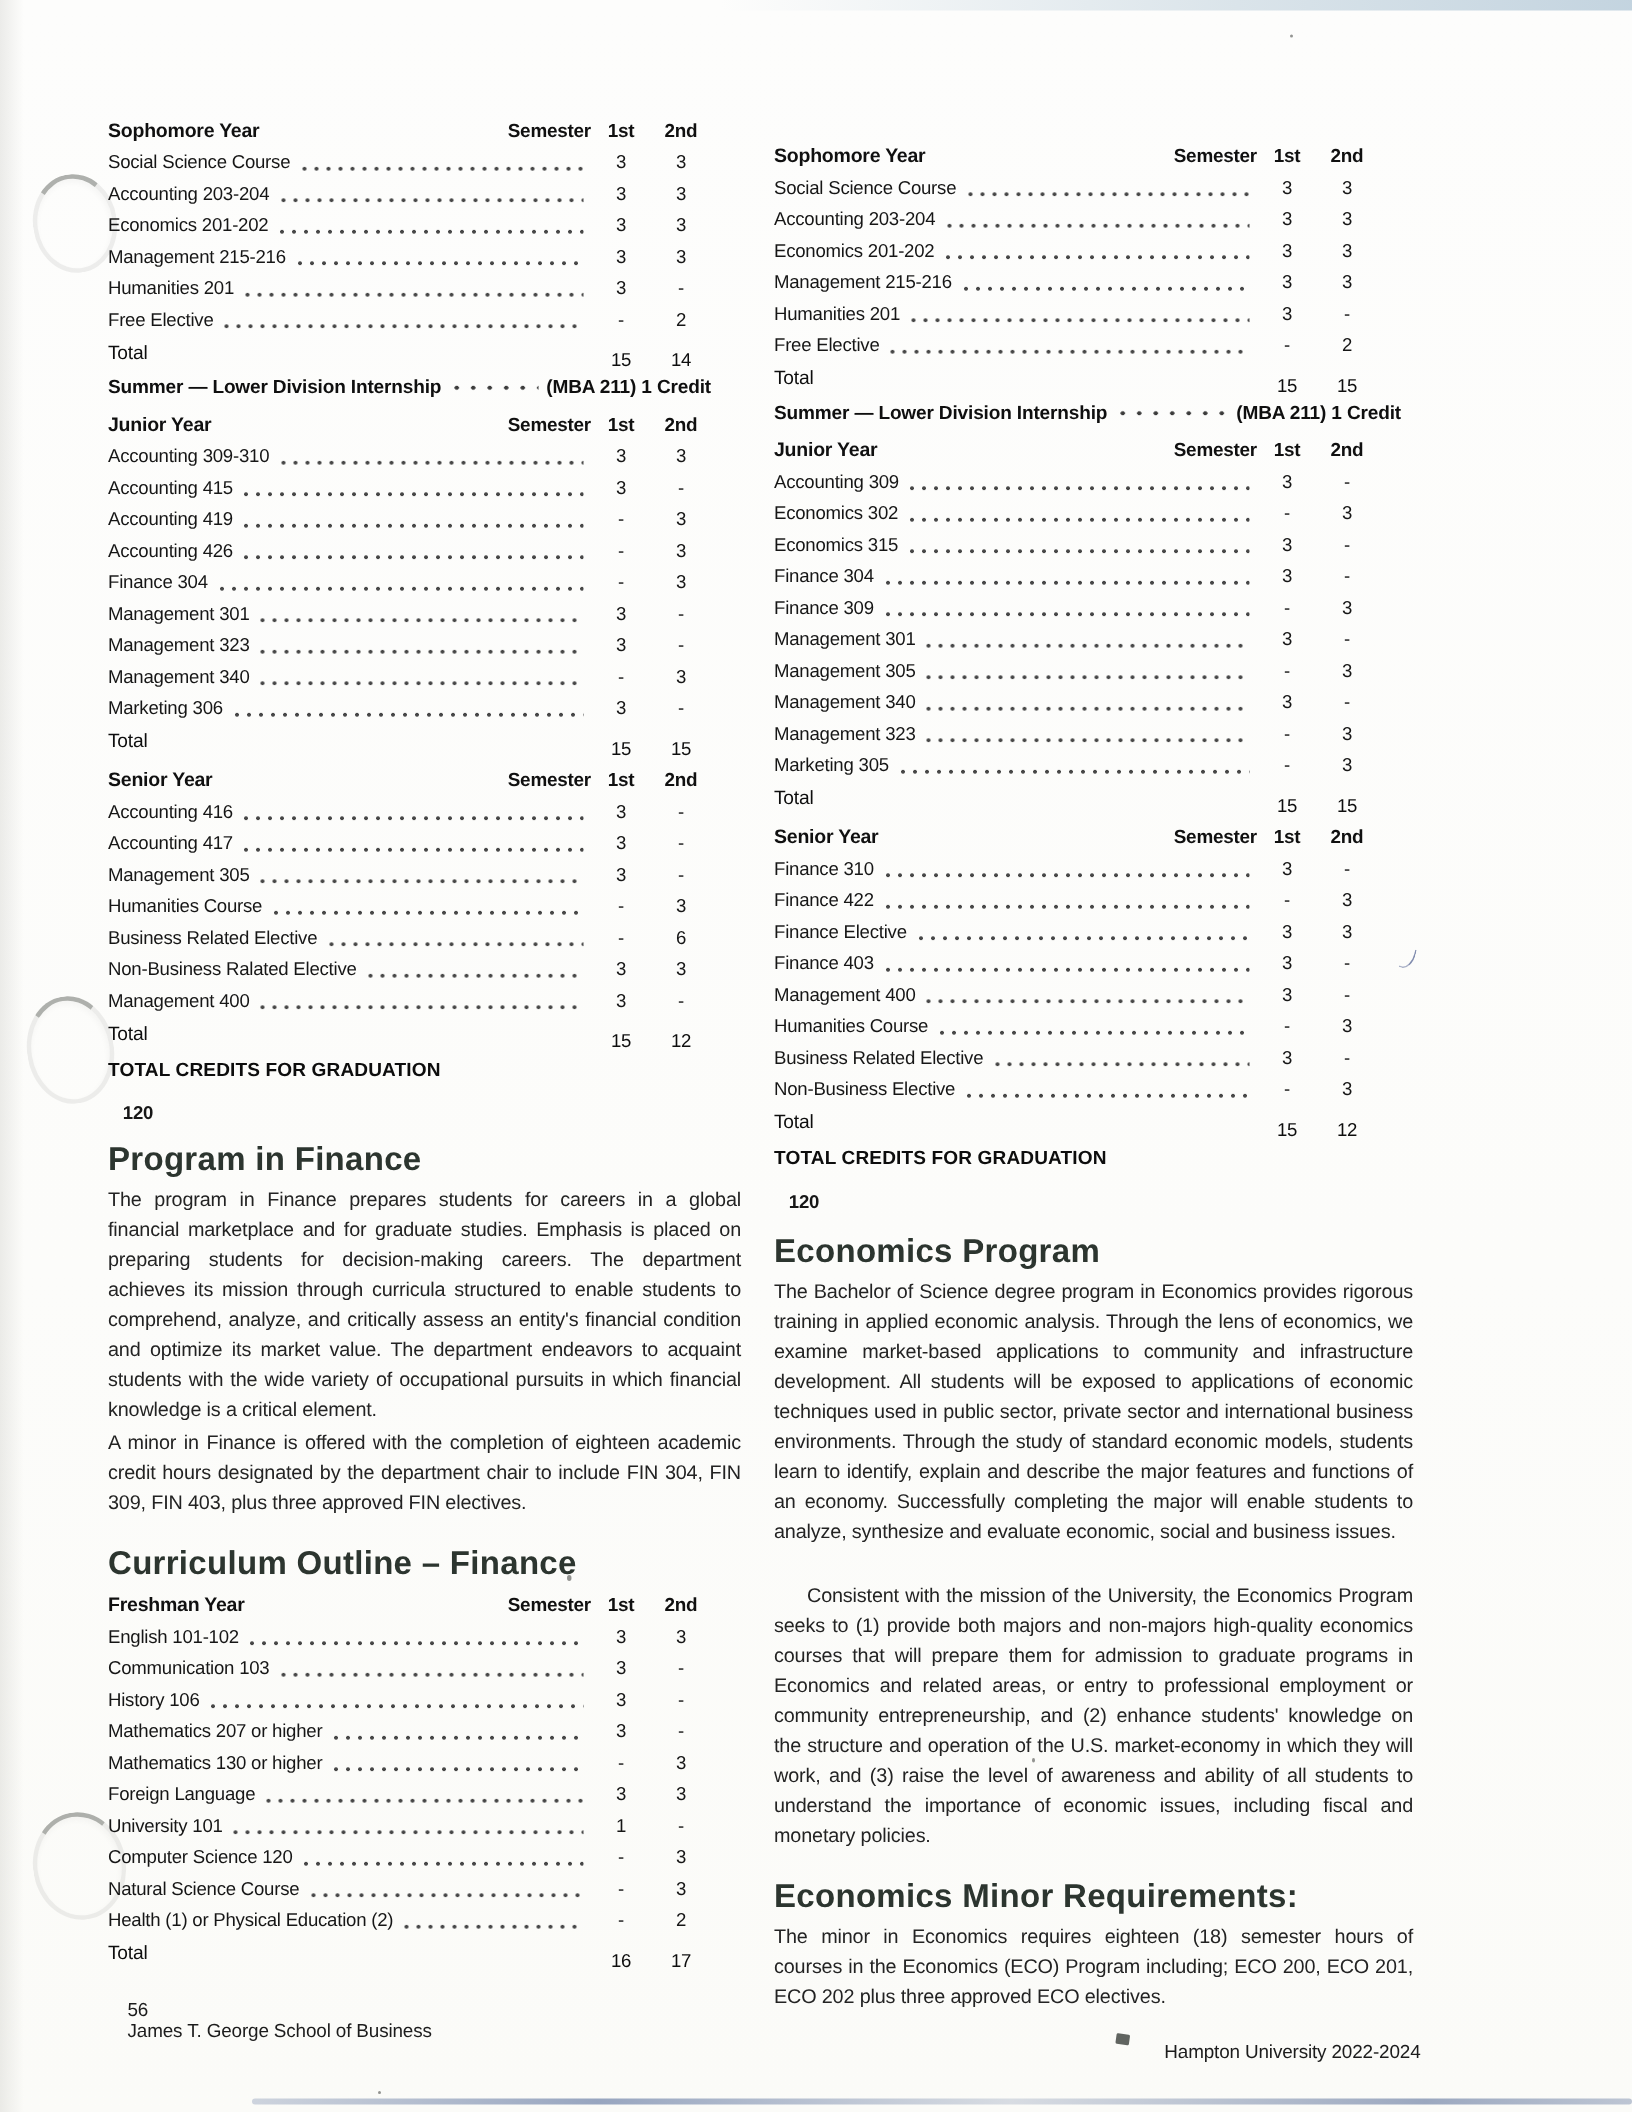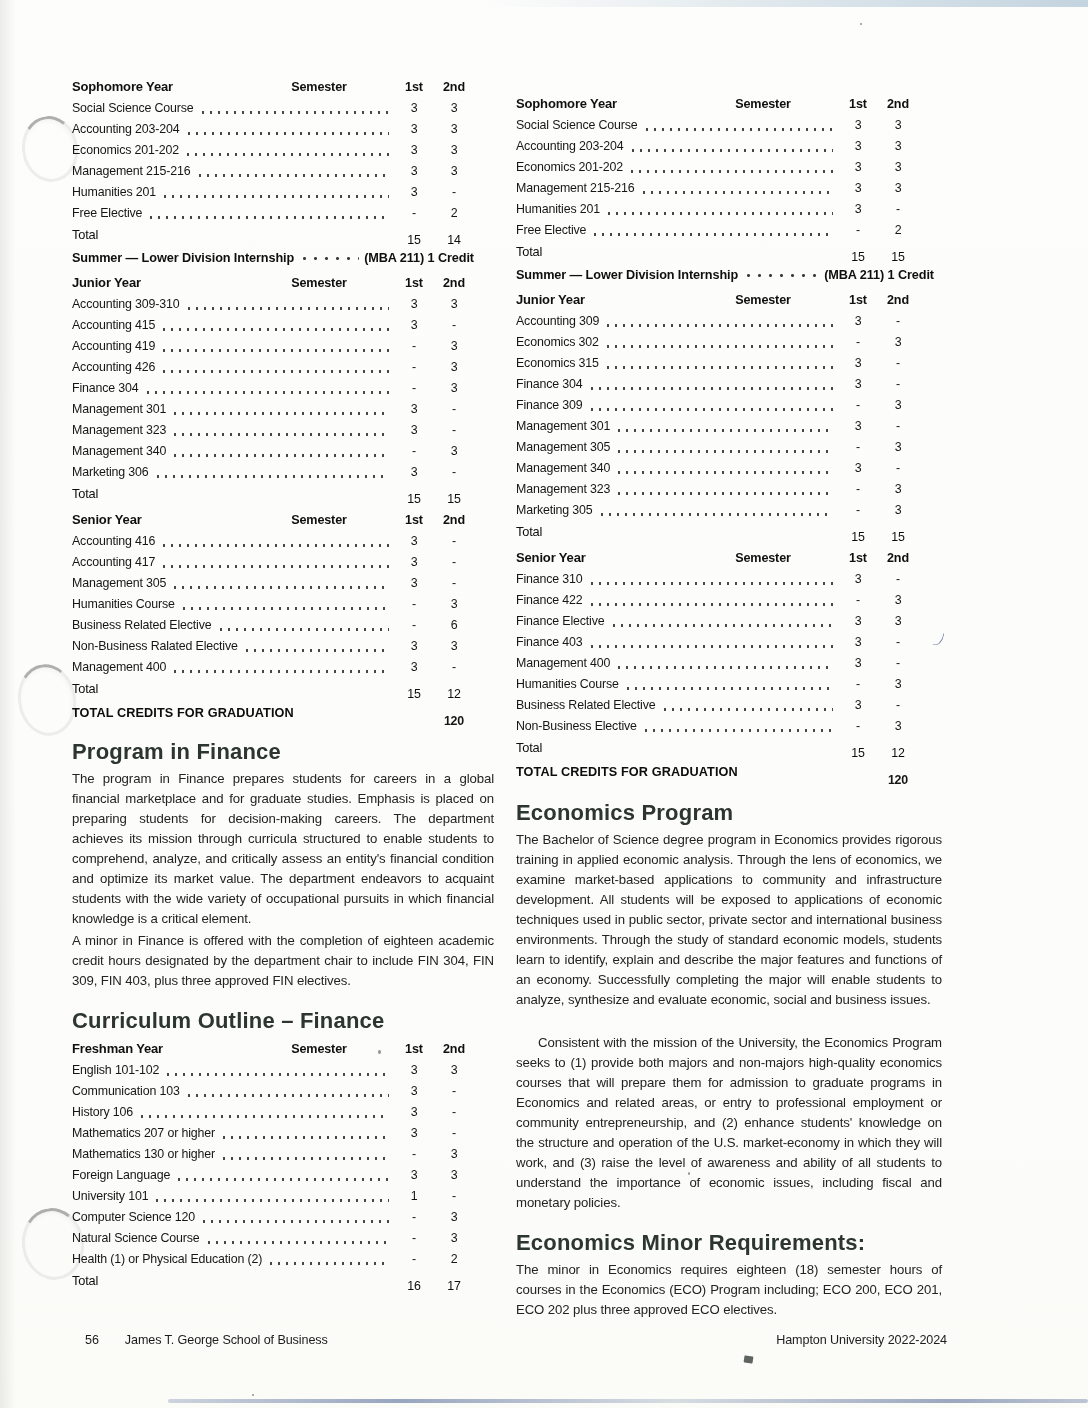--- a/index.html
+++ b/index.html
@@ -42,50 +42,50 @@
   .col-left{width:422px;}
   .col-right{width:426px;padding-top:17px;}
 
   
   .ctable{margin-bottom:4px;letter-spacing:-0.15px;}
   .col-left .ctable, .col-left .summer{padding-right:20px;}
   .col-right .ctable{padding-right:24px;}
   .col-right .summer{padding-right:8px;}
   .thead,.trow{display:flex;align-items:baseline;line-height:21px;}
   .tyear{flex:1;font-weight:bold;font-size:13px;color:#101010;}
-  .tsem{width:150px;text-align:center;font-weight:bold;font-size:12.6px;color:#101010;}
+  .tsem{width:150px;text-align:right;font-weight:bold;font-size:12.6px;color:#101010;}
   .tnum{width:40px;text-align:center;font-size:12.4px;}
   .th{font-weight:bold;font-size:12.6px;color:#101010;}
   .trow{font-size:12.4px;color:#161616;}
   .tlabel{white-space:nowrap;}
   .leader{flex:1;height:5px;align-self:flex-end;margin:0 5px 4px 5px;
     background-image:radial-gradient(circle,#474747 1.15px,rgba(0,0,0,0) 1.45px);
     background-size:8px 5px;background-repeat:repeat-x;background-position:left bottom;}
   .bold{font-weight:normal;color:#0e0e0e;}
   .fill{flex:1;}
   .tshift{transform:translateY(5px);}
   .total .tlabel{font-size:12.8px;}
-  .grad{font-weight:bold;margin-top:3px;margin-bottom:2px;}
+  .grad{font-weight:bold;margin-top:3px;margin-bottom:2px;flex-direction:column;}
   .grad .tlabel{font-size:12.7px;letter-spacing:0.1px;color:#0d0d0d;}
   .grad .tnum{transform:translateY(8px);}
 
   .summer{display:flex;align-items:baseline;font-weight:bold;font-size:12.7px;color:#0f0f0f;
     margin:5px 0 7px 0;letter-spacing:-0.1px;}
   .summer .leader{background-image:radial-gradient(circle,#3c3c3c 1.3px,rgba(0,0,0,0) 1.6px);background-size:11px 5px;}
   .summer .svalue{white-space:nowrap;}
 
   
   h2{font-size:22px;font-weight:bold;color:#2c352f;margin:17px 0 4px 0;letter-spacing:0.2px;}
   h2.tight{margin-top:15px;}
   p{margin:2px 0 0 0;font-size:13.2px;line-height:20px;text-align:justify;color:#232323;letter-spacing:-0.1px;}
   p.indent{text-indent:22px;margin-top:23px;}
 
   
   .footer{position:absolute;top:1333px;left:85px;width:862px;display:flex;align-items:baseline;
-    font-size:12.6px;color:#1c1c1c;letter-spacing:-0.1px;}
+    font-size:12.6px;color:#1c1c1c;letter-spacing:-0.1px;flex-direction:column;}
   .footer .pgnum{margin-right:26px;}
   .footer .fright{margin-left:auto;}
 </style>
 </head>
 <body>
 
 <div class="page">
 
   <div class="hole hole1"></div>
   <div class="hole hole2"></div>

